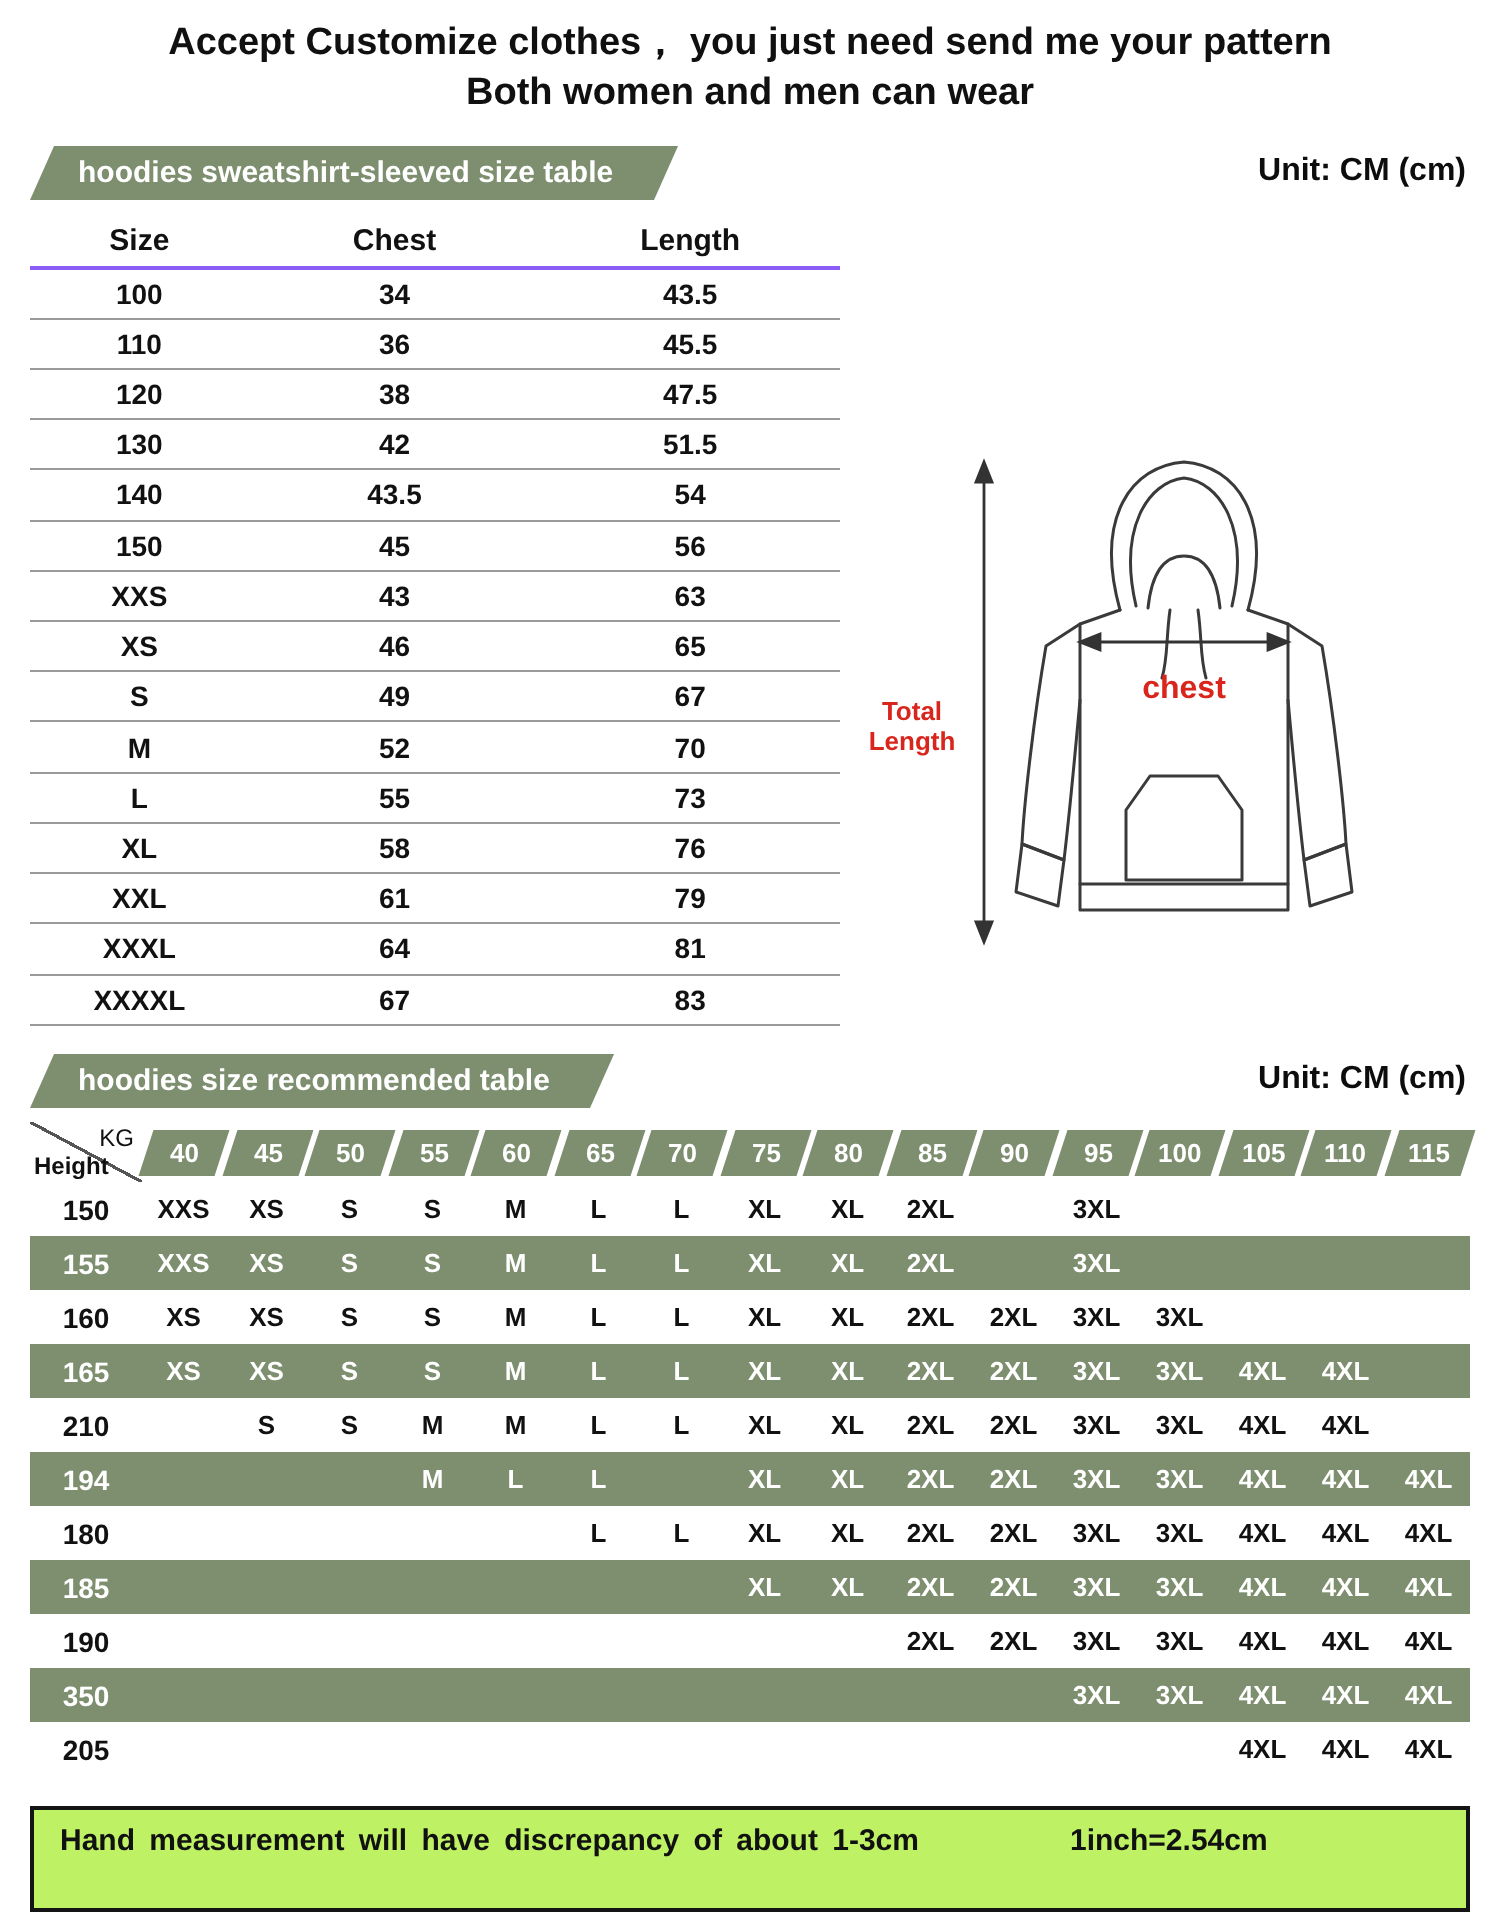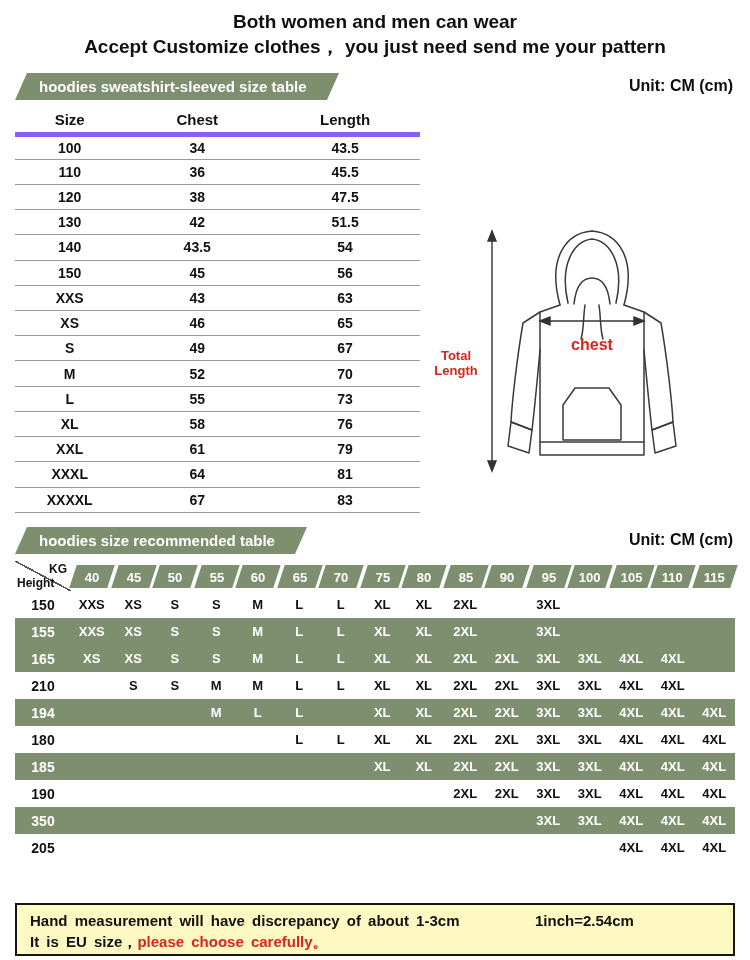--- a/index.html
+++ b/index.html
@@ -12,55 +12,55 @@
 
   
   .section-bar { margin:13px 15px 0 15px; height:28px; display:flex; align-items:center; justify-content:space-between; }
   .tab { background:#7d8f6f; height:27px; display:flex; align-items:center; padding:0 26px 0 18px; transform:skewX(-24deg); transform-origin:bottom left; }
   .tab span { display:inline-block; transform:skewX(24deg); color:#fff; font-weight:bold; font-size:15px; white-space:nowrap; }
   .unit { font-weight:bold; font-size:16px; color:#0d0d0d; padding-right:2px;margin-left:36px; }
 
   
   .content-row { display:flex; margin:8px 15px 0 15px; }
   table.size-table { width:405px; border-collapse:collapse; }
-  table.size-table th { height:26px; font-size:15px; font-weight:bold; text-align:center; border-bottom:5px solid #8b5cf6; }
+  table.size-table th { height:26px; font-size:15px; font-weight:bold; text-align:center; border-bottom:2px solid #8b5cf6; }
   table.size-table td { height:24px; font-size:14px; font-weight:bold; text-align:center; border-bottom:1px solid #9a9a9a; }
 
   .diagram { position:relative; width:315px; height:405px; flex:none; }
   .diagram-label { position:absolute; color:#d9251c; font-weight:bold; }
   .total-label { left:8px; top:240px; width:56px; font-size:13px; line-height:15px; text-align:center; }
   .chest-label { left:137px; top:228px; width:70px; font-size:16px; text-align:center; }
 
   
   table.rec-table { margin:7px 15px 0 15px; width:720px; table-layout:fixed; border-collapse:separate; border-spacing:0; }
   table.rec-table th { height:30px; vertical-align:middle; padding:0 2px; }
   .wtab { display:block; height:23px; line-height:23px; background:#7d8f6f; transform:skewX(-18deg); text-align:center; }
   .wnum { display:inline-block; transform:skewX(18deg); color:#fff; font-weight:bold; font-size:13px; }
   .corner { position:relative; height:30px;
     background:linear-gradient(to bottom left, transparent calc(50% - 0.8px), #555 calc(50% - 0.8px), #555 calc(50% + 0.8px), transparent calc(50% + 0.8px)); }
-  .corner .kg { position:absolute; top:1px; right:4px; font-size:12px; font-weight:bold;margin-left:40px; }
+  .corner .kg { position:absolute; top:1px; right:4px; font-size:12px; font-weight:normal;margin-left:40px; }
   .corner .hlabel { position:absolute; bottom:1px; left:2px; font-size:12px; font-weight:bold; }
   table.rec-table td { height:27px; text-align:center; font-size:13px; font-weight:bold; color:#111; }
   table.rec-table td.hcell { font-size:14px; }
   table.rec-table tr.shaded td { background:#7d8f6f; color:#fff; }
 
   
-  .note-box { position:absolute; left:15px; right:15px; top:903px; height:53px; border:2px solid #141414; padding:5px 13px; background:#fef9c3; }
+  .note-box { position:absolute; left:15px; right:15px; top:903px; height:53px; border:2px solid #141414; padding:5px 13px; background:#bef264; }
   .note-line { position:relative; font-size:15px; font-weight:bold; line-height:21px; word-spacing:3px; }
   .note-line .l1-right { position:absolute; left:505px; top:0; word-spacing:0; }
   .red { color:#d9251c; }
 </style>
 </head>
 <body>
 
 <div class="page">
 
   <header class="title">
+    <div>Accept Customize clothes， you just need send me your pattern</div>
     <div>Both women and men can wear</div>
-    <div>Accept Customize clothes， you just need send me your pattern</div>
   </header>
 
   <div class="section-bar">
     <div class="tab">
       <span>hoodies sweatshirt-sleeved size table</span>
     </div>
     <div class="unit">Unit: CM (cm)</div>
   </div>
 
   <div class="content-row">
@@ -303,20 +303,39 @@
           <td>XL</td>
           <td>XL</td>
           <td>2XL</td>
           <td></td>
           <td>3XL</td>
           <td></td>
           <td></td>
           <td></td>
           <td></td>
         </tr>
+        <tr>
+          <td class="hcell">160</td>
+          <td>XS</td>
+          <td>XS</td>
+          <td>S</td>
+          <td>S</td>
+          <td>M</td>
+          <td>L</td>
+          <td>L</td>
+          <td>XL</td>
+          <td>XL</td>
+          <td>2XL</td>
+          <td>2XL</td>
+          <td>3XL</td>
+          <td>3XL</td>
+          <td></td>
+          <td></td>
+          <td></td>
+        </tr>
         <tr class="shaded">
           <td class="hcell">165</td>
           <td>XS</td>
           <td>XS</td>
           <td>S</td>
           <td>S</td>
           <td>M</td>
           <td>L</td>
           <td>L</td>
           <td>XL</td>
@@ -463,18 +482,15 @@
           <td>4XL</td>
         </tr>
       </tbody>
   </table>
 
   <footer class="note-box">
     <div class="note-line">
       <span>Hand measurement will have discrepancy of about 1-3cm</span>
       <span class="l1-right">1inch=2.54cm</span>
     </div>
-    <div class="note-line">
-      <span>It is EU size，</span><span class="red">please choose carefully。</span>
-    </div>
   </footer>
 
 </div>
 
 </body></html>

